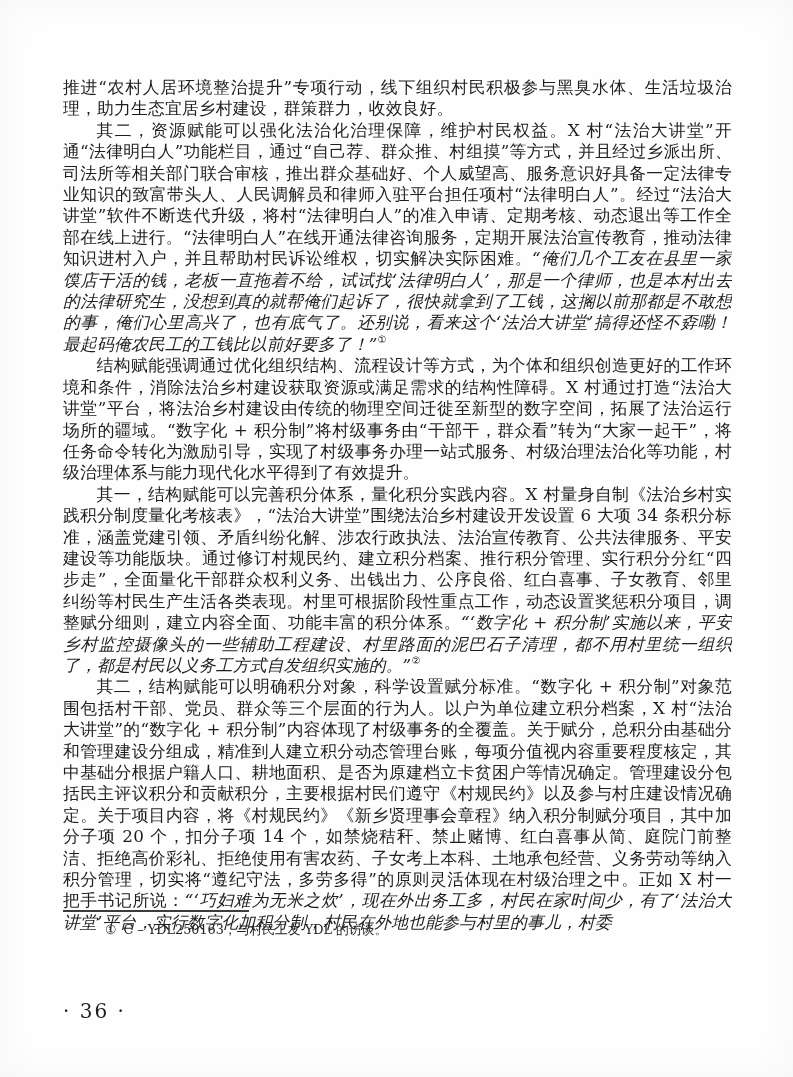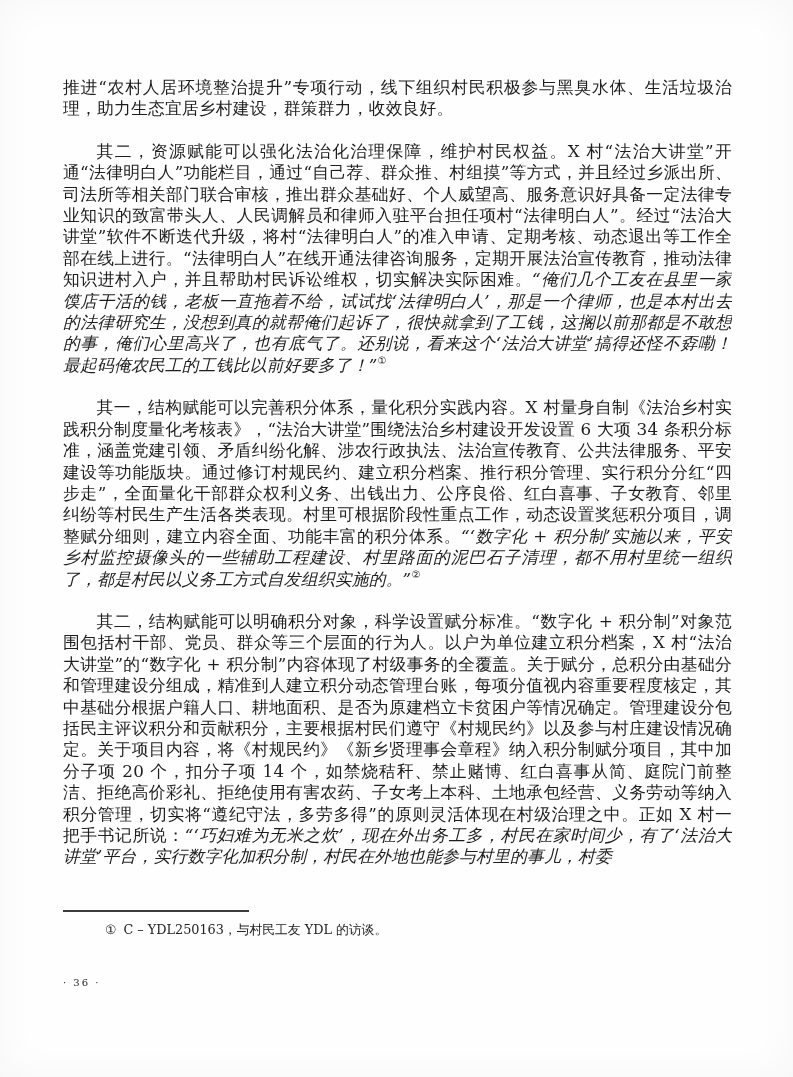--- a/index.html
+++ b/index.html
@@ -16,21 +16,21 @@
     position:absolute;
     left:63px;top:77px;
     width:669px;height:872px;
     overflow:hidden;
     font-size:16.8px;
     line-height:21.4px;
     text-align:justify;
     letter-spacing:0.2px;
   }
   .para{margin:0;padding:0;}
-  .para.indent{text-indent:2em;margin-top:21px;}
+  .para.indent{text-indent:2em;}
   .para.heading{font-weight:normal;}
   .kai{font-style:italic;}
   sup.fnref{font-size:10px;line-height:0;vertical-align:super;}
   .footnote-area{
     position:absolute;
     left:63px;top:910px;
     width:669px;
   }
   .fn-rule{
     width:186px;height:0;
@@ -39,34 +39,35 @@
   }
   .footnote{
     font-size:12.8px;
     line-height:24.5px;
     padding-left:42px;
     color:#222;
   }
   .fn-marker{margin-right:7px;}
   .page-number{
     position:absolute;
-    left:63px;top:977px;
-    font-size:10px;
+    left:63px;top:999px;
+    font-size:20px;
     letter-spacing:2px;
     color:#1e1e1e;
     text-align:center;
   }
 </style>
 </head>
 <body>
 
 <div class="page">
   <div class="doc-content">
       <p class="para"><span class="normal">推进“农村人居环境整治提升”专项行动，线下组织村民积极参与黑臭水体、生活垃圾治理，助力生态宜居乡村建设，群策群力，收效良好。</span></p>
       <p class="para indent"><span class="normal">其二，资源赋能可以强化法治化治理保障，维护村民权益。X 村“法治大讲堂”开通“法律明白人”功能栏目，通过“自己荐、群众推、村组摸”等方式，并且经过乡派出所、司法所等相关部门联合审核，推出群众基础好、个人威望高、服务意识好具备一定法律专业知识的致富带头人、人民调解员和律师入驻平台担任项村“法律明白人”。经过“法治大讲堂”软件不断迭代升级，将村“法律明白人”的准入申请、定期考核、动态退出等工作全部在线上进行。“法律明白人”在线开通法律咨询服务，定期开展法治宣传教育，推动法律知识进村入户，并且帮助村民诉讼维权，切实解决实际困难。</span><span class="kai">“俺们几个工友在县里一家馍店干活的钱，老板一直拖着不给，试试找‘法律明白人’，那是一个律师，也是本村出去的法律研究生，没想到真的就帮俺们起诉了，很快就拿到了工钱，这搁以前那都是不敢想的事，俺们心里高兴了，也有底气了。还别说，看来这个‘法治大讲堂’搞得还怪不孬嘞！最起码俺农民工的工钱比以前好要多了！”</span><sup class="fnref">①</sup></p>
+      <p class="para indent"><span class="normal">结构赋能强调通过优化组织结构、流程设计等方式，为个体和组织创造更好的工作环境和条件，消除法治乡村建设获取资源或满足需求的结构性障碍。X 村通过打造“法治大讲堂”平台，将法治乡村建设由传统的物理空间迁徙至新型的数字空间，拓展了法治运行场所的疆域。“数字化 + 积分制”将村级事务由“干部干，群众看”转为“大家一起干”，将任务命令转化为激励引导，实现了村级事务办理一站式服务、村级治理法治化等功能，村级治理体系与能力现代化水平得到了有效提升。</span></p>
       <p class="para indent"><span class="normal">其一，结构赋能可以完善积分体系，量化积分实践内容。X 村量身自制《法治乡村实践积分制度量化考核表》，“法治大讲堂”围绕法治乡村建设开发设置 6 大项 34 条积分标准，涵盖党建引领、矛盾纠纷化解、涉农行政执法、法治宣传教育、公共法律服务、平安建设等功能版块。通过修订村规民约、建立积分档案、推行积分管理、实行积分分红“四步走”，全面量化干部群众权利义务、出钱出力、公序良俗、红白喜事、子女教育、邻里纠纷等村民生产生活各类表现。村里可根据阶段性重点工作，动态设置奖惩积分项目，调整赋分细则，建立内容全面、功能丰富的积分体系。</span><span class="kai">“‘数字化 + 积分制’实施以来，平安乡村监控摄像头的一些辅助工程建设、村里路面的泥巴石子清理，都不用村里统一组织了，都是村民以义务工方式自发组织实施的。”</span><sup class="fnref">②</sup></p>
       <p class="para indent"><span class="normal">其二，结构赋能可以明确积分对象，科学设置赋分标准。“数字化 + 积分制”对象范围包括村干部、党员、群众等三个层面的行为人。以户为单位建立积分档案，X 村“法治大讲堂”的“数字化 + 积分制”内容体现了村级事务的全覆盖。关于赋分，总积分由基础分和管理建设分组成，精准到人建立积分动态管理台账，每项分值视内容重要程度核定，其中基础分根据户籍人口、耕地面积、是否为原建档立卡贫困户等情况确定。管理建设分包括民主评议积分和贡献积分，主要根据村民们遵守《村规民约》以及参与村庄建设情况确定。关于项目内容，将《村规民约》《新乡贤理事会章程》纳入积分制赋分项目，其中加分子项 20 个，扣分子项 14 个，如禁烧秸秆、禁止赌博、红白喜事从简、庭院门前整洁、拒绝高价彩礼、拒绝使用有害农药、子女考上本科、土地承包经营、义务劳动等纳入积分管理，切实将“遵纪守法，多劳多得”的原则灵活体现在村级治理之中。正如 X 村一把手书记所说：</span><span class="kai">“‘巧妇难为无米之炊’，现在外出务工多，村民在家时间少，有了‘法治大讲堂’平台，实行数字化加积分制，村民在外地也能参与村里的事儿，村委</span></p>
     </div>
 
   <div class="footnote-area">
     <div class="fn-rule"></div>
     <div>
         <div class="footnote"><span class="fn-marker">①</span><span class="fn-text">C – YDL250163，与村民工友 YDL 的访谈。</span></div>
       </div>
   </div>

